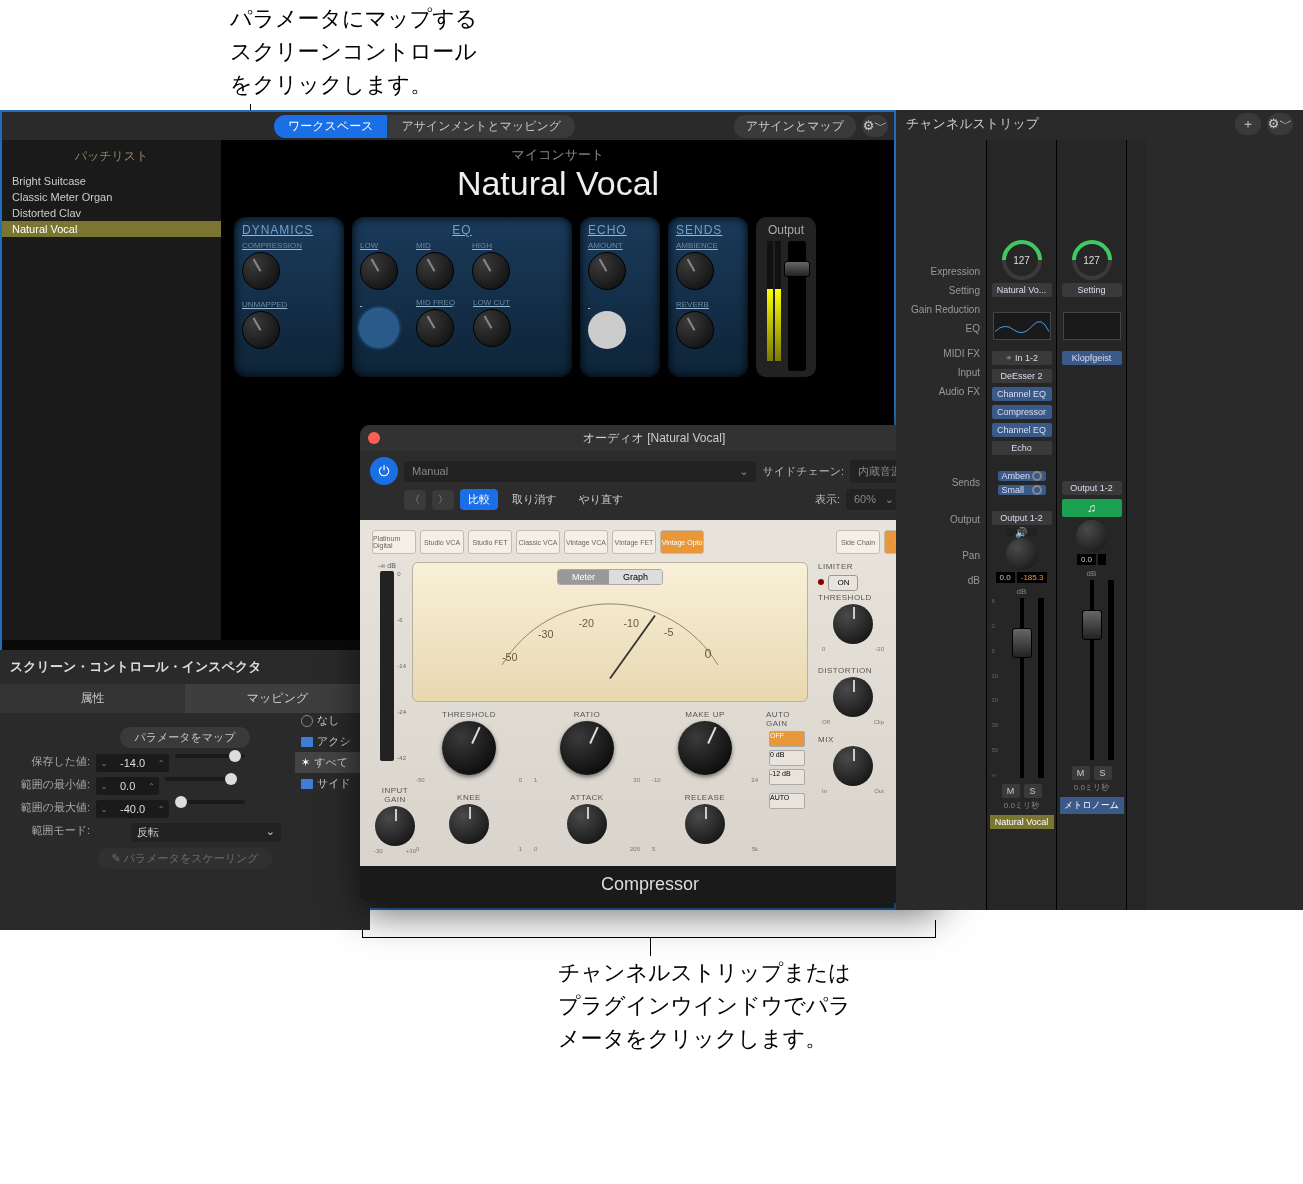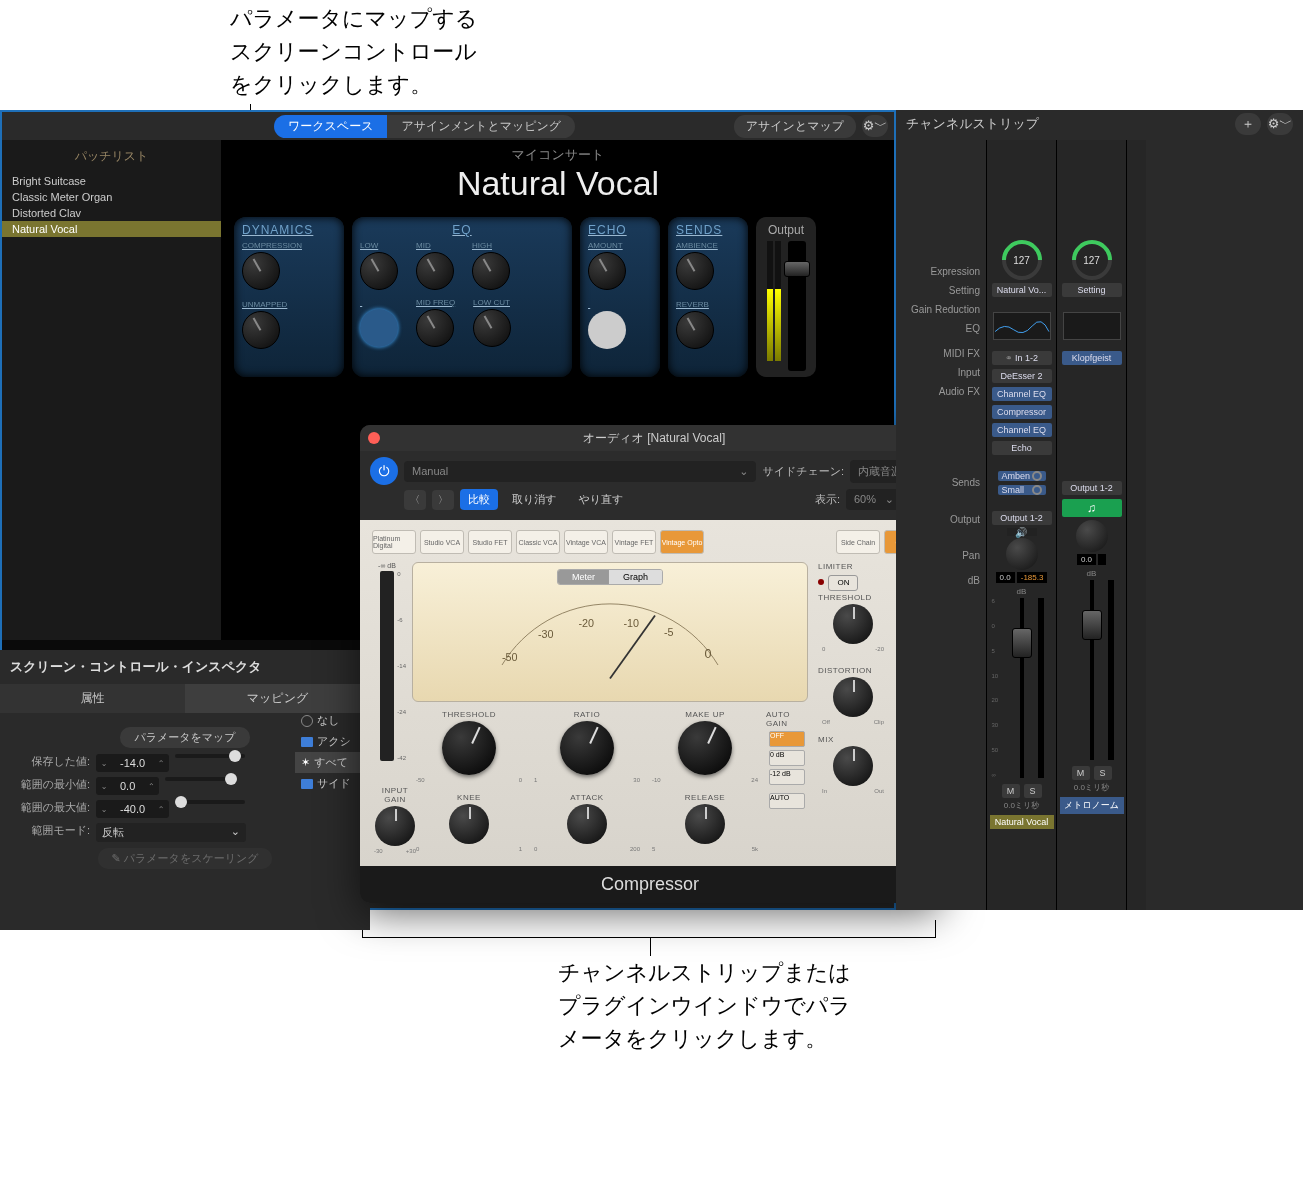--- a/index.html
+++ b/index.html
@@ -53,21 +53,21 @@
 .inspector-tabs div { flex: 1; text-align: center; font-size: 12px; padding: 6px 0; background: #333; }
 .inspector-tabs div.active { background: #3e3e3e; }
 .insp-body { padding: 8px 10px; font-size: 11px; }
 .insp-row { display: flex; gap: 6px; margin: 5px 0; }
 .insp-row label { width: 80px; text-align: right; color: #aaa; }
 .stepper { display: flex; align-items: center; background: #1a1a1a; border-radius: 3px; height: 18px; }
 .stepper span { padding: 0 8px; font-size: 11px; color: #ddd; }
 .stepper .arrow { width: 14px; height: 14px; display: inline-flex; align-items: center; justify-content: center; font-size: 8px; color: #888; }
 .mini-slider { width: 70px; height: 4px; background: #1a1a1a; position: relative; border-radius: 2px; }
 .mini-slider .thumb { position: absolute; width: 12px; height: 12px; border-radius: 50%; background: #ddd; top: -4px; }
-.insp-select { background: #222; border-radius: 3px; padding: 2px 6px; font-size: 11px; width: 150px; display: flex; justify-content: space-between; }
+.insp-select { background: #222; border-radius: 3px; padding: 2px 6px; font-size: 11px; width: 150px; display: flex; justify-content: space-between; margin-left: 35px; }
 .pill-btn { background: #3a3a3a; border-radius: 10px; padding: 3px 14px; font-size: 11px; display: inline-block; }
 .disabled { opacity: 0.4; }
 
 .mapping-tree { position: absolute; left: 295px; top: 710px; width: 80px; font-size: 11px; color: #ccc; }
 .mapping-tree div { padding: 3px 6px; display: flex; align-items: center; gap: 4px; }
 .mapping-tree .sel { background: #444; }
 .folder { width: 12px; height: 10px; background: #3e7ed8; display: inline-block; border-radius: 1px; }
 .noicon { width: 12px; height: 12px; border-radius: 50%; border: 1px solid #888; display: inline-block; }
 
 

